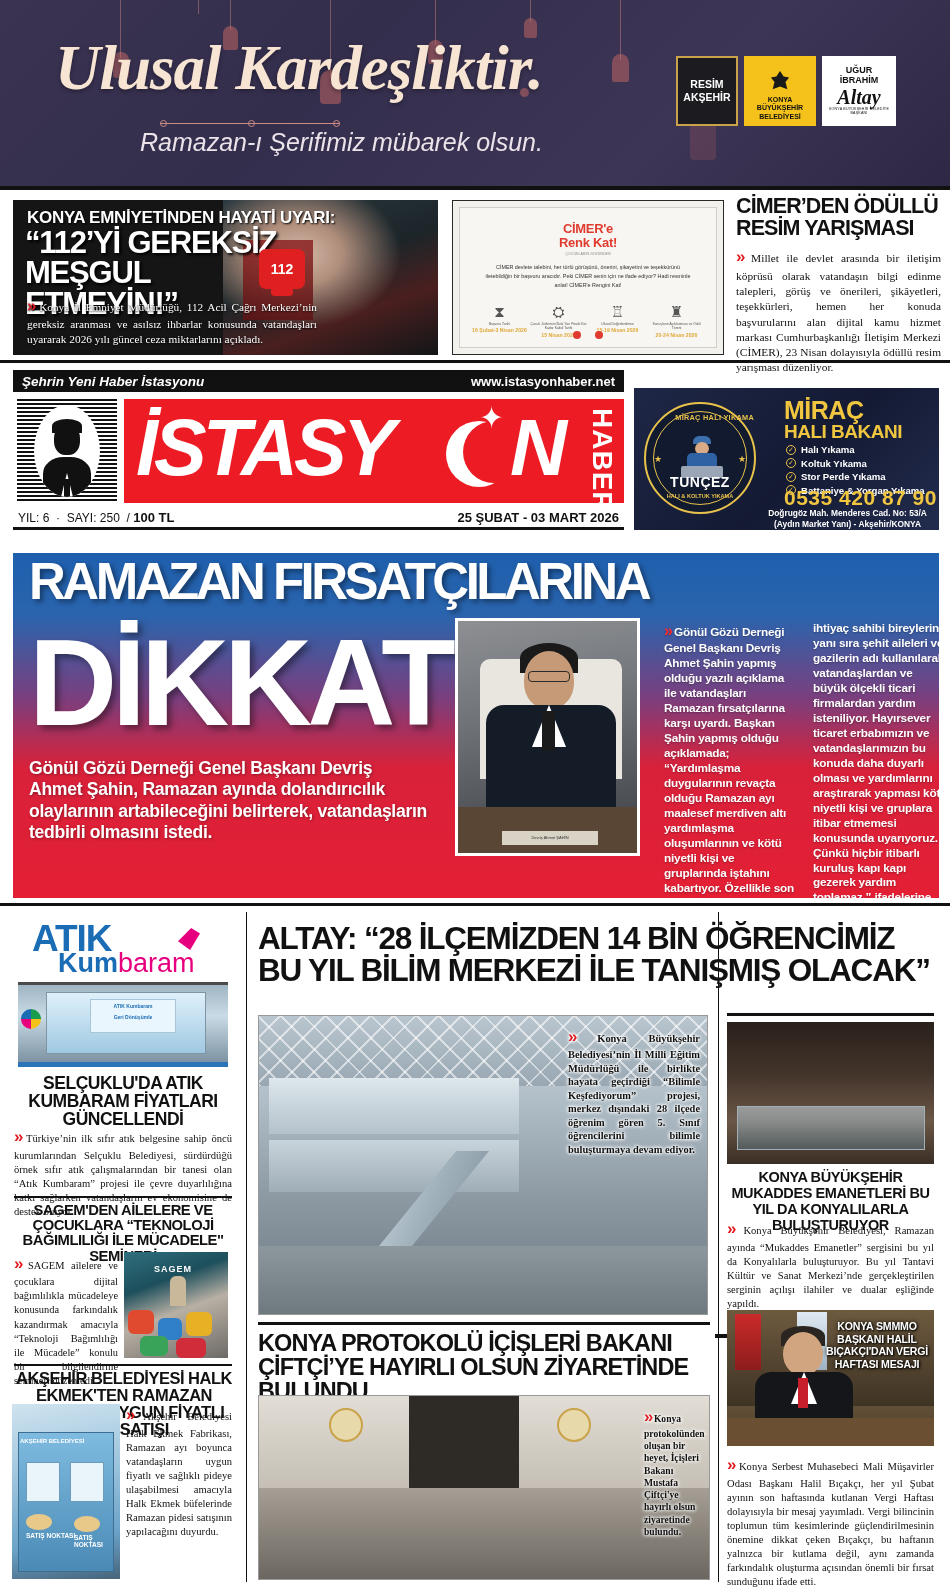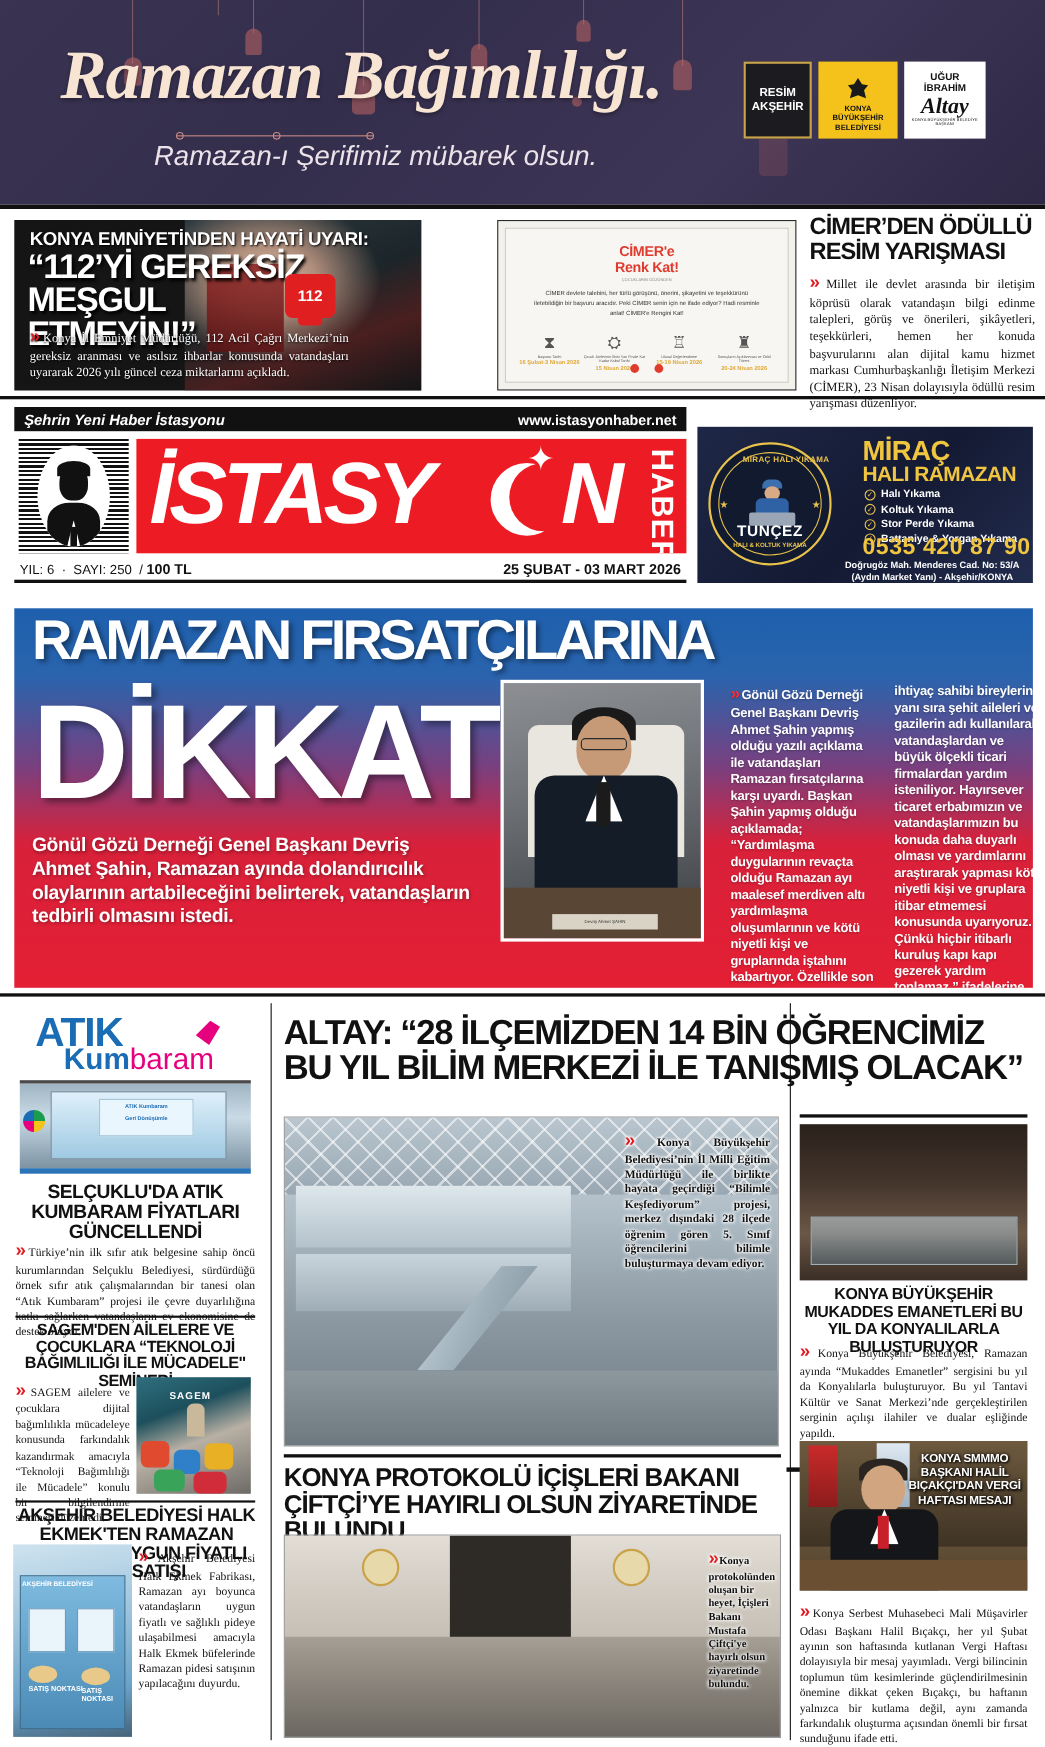--- a/index.html
+++ b/index.html
@@ -57,21 +57,21 @@
     color:#111; text-align:center; line-height:1.1;
   }
   .ugur-top{ font-size:9px; font-weight:bold; }
   .ugur-name{ font-size:20px; font-style:italic; font-family:"Liberation Serif",serif; font-weight:bold; }
   .ugur-sub{ font-size:3.6px; letter-spacing:.2px; }
 
   
   .band-rule{ position:absolute; left:0; width:950px; background:#111; }
 
   .news-112{
-    position:absolute; left:13px; top:200px; width:370px; height:155px;
+    position:absolute; left:13px; top:200px; width:425px; height:155px;
     background:#151515; overflow:hidden;
   }
   .n112-photo{
     position:absolute; right:0; top:0; width:215px; height:155px;
     background:
       radial-gradient(ellipse at 35% 35%, #d6b9a8 0%, #b08e7c 22%, transparent 52%),
       linear-gradient(160deg,#2c3a40 0%,#1c2529 45%,#4a1f1f 70%,#121517 100%);
   }
   .n112-photo::after{
     content:""; position:absolute; left:20px; top:40px; width:70px; height:80px;
@@ -472,21 +472,21 @@
     <div class="lantern" style="left:428px;top:40px;width:15px;height:24px;border-radius:8px 8px 3px 3px;"></div>
     <div class="lant-line" style="left:530px;height:22px;"></div>
     <div class="lantern" style="left:524px;top:18px;width:13px;height:20px;border-radius:7px 7px 3px 3px;"></div>
     <div class="lant-line" style="left:620px;height:60px;"></div>
     <div class="lantern" style="left:612px;top:54px;width:17px;height:28px;border-radius:9px 9px 3px 3px;"></div>
     <div class="lant-line" style="left:198px;height:14px;"></div>
     <div class="lantern" style="left:520px;top:88px;width:9px;height:9px;border-radius:50%;"></div>
 
     <div class="lantern" style="left:690px;top:108px;width:26px;height:52px;border-radius:13px 13px 4px 4px;opacity:.2;"></div>
 
-    <div class="banner-title">Ramazan Bağımlılığı.</div>
+    <div class="banner-title">Ulusal Kardeşliktir.</div>
     <div class="banner-divider">
       <span class="bd-dot" style="left:0;"></span>
       <span class="bd-dot" style="left:88px;"></span>
       <span class="bd-dot" style="left:173px;"></span>
     </div>
     <div class="banner-sub">Ramazan-ı Şerifimiz mübarek olsun.</div>
 
     <div class="logo-box logo-benim">
       <span>RESİM</span>
       <span>AKŞEHİR</span>
@@ -613,21 +613,21 @@
         <span class="msw-body"></span>
           <span class="msw-mach"></span>
       </div>
       <span class="ms-star" style="left:8px;">★</span>
       <span class="ms-star" style="right:8px;">★</span>
       <div class="ms-name">TUNÇEZ</div>
       <div class="ms-name2">HALI &amp; KOLTUK YIKAMA</div>
     </div>
     <div class="mirac-title">
       <span>MİRAÇ</span>
-      <small>HALI RAMAZAN</small>
+      <small>HALI BAKANI</small>
     </div>
     <div class="mirac-list">
       <div class="mli">
         <span class="mli-check">✓</span>
         <span class="mli-txt">Halı Yıkama</span>
       </div>
       <div class="mli">
         <span class="mli-check">✓</span>
         <span class="mli-txt">Koltuk Yıkama</span>
       </div>

